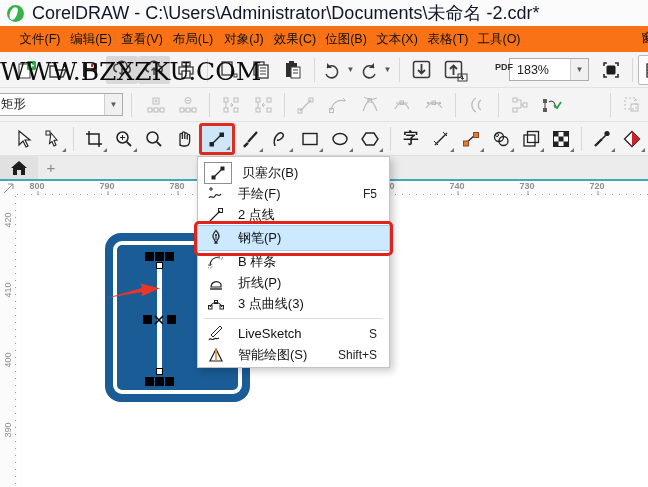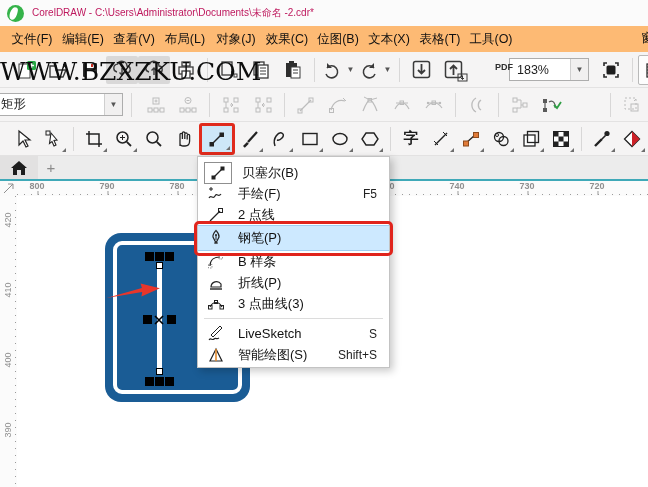--- a/index.html
+++ b/index.html
@@ -6,24 +6,24 @@
   body{width:648px;height:487px;position:relative;overflow:hidden;
        font-family:"Liberation Sans",sans-serif;background:#fff;color:#1c1c1c;
        -webkit-font-smoothing:antialiased;}
   
   #titlebar{position:absolute;left:0;top:0;width:648px;height:26px;background:#fbfbfb;
             display:flex;align-items:center;border-bottom:1px solid #eee;}
   #corel-logo{width:17px;height:17px;margin:0 8px 0 7px;border-radius:50%;
               background:#35b34a;position:relative;overflow:hidden;}
   #corel-logo:before{content:"";position:absolute;left:3px;top:2px;width:7px;height:13px;
               background:#fff;border-radius:60% 40% 50% 50%;transform:rotate(18deg);}
-  #window-title{font-size:10px;color:#be185d;}
-  
-  #menubar{position:absolute;left:0;top:26px;width:648px;height:26px;background:#fdba74;
-           display:flex;align-items:center;padding-left:8px;box-sizing:border-box;}
+  #window-title{font-size:18px;color:#0f172a;}
+  
+  #menubar{position:absolute;left:0;top:26px;width:648px;height:26px;background:#f97316;
+           display:flex;align-items:center;padding-left:16px;box-sizing:border-box;}
   .menu-item{width:48px;margin-right:3px;text-align:center;font-size:12.5px;color:#111;
              line-height:24px;cursor:default;white-space:nowrap;}
   #menu-overflow{position:absolute;left:641px;top:30px;font-size:12.5px;color:#111;}
   
   .bar{position:absolute;left:0;width:648px;background:#f5f4f4;display:flex;align-items:center;
        box-sizing:border-box;border-bottom:1px solid #e3e2e2;}
   #stdbar{top:52px;height:36px;padding-left:10px;}
   #propbar{top:88px;height:34px;padding-left:14px;justify-content:flex-end;}
   #toolbox{top:122px;height:34px;padding-left:8px;}
   .tbtn{width:32px;height:28px;display:flex;align-items:center;justify-content:center;

